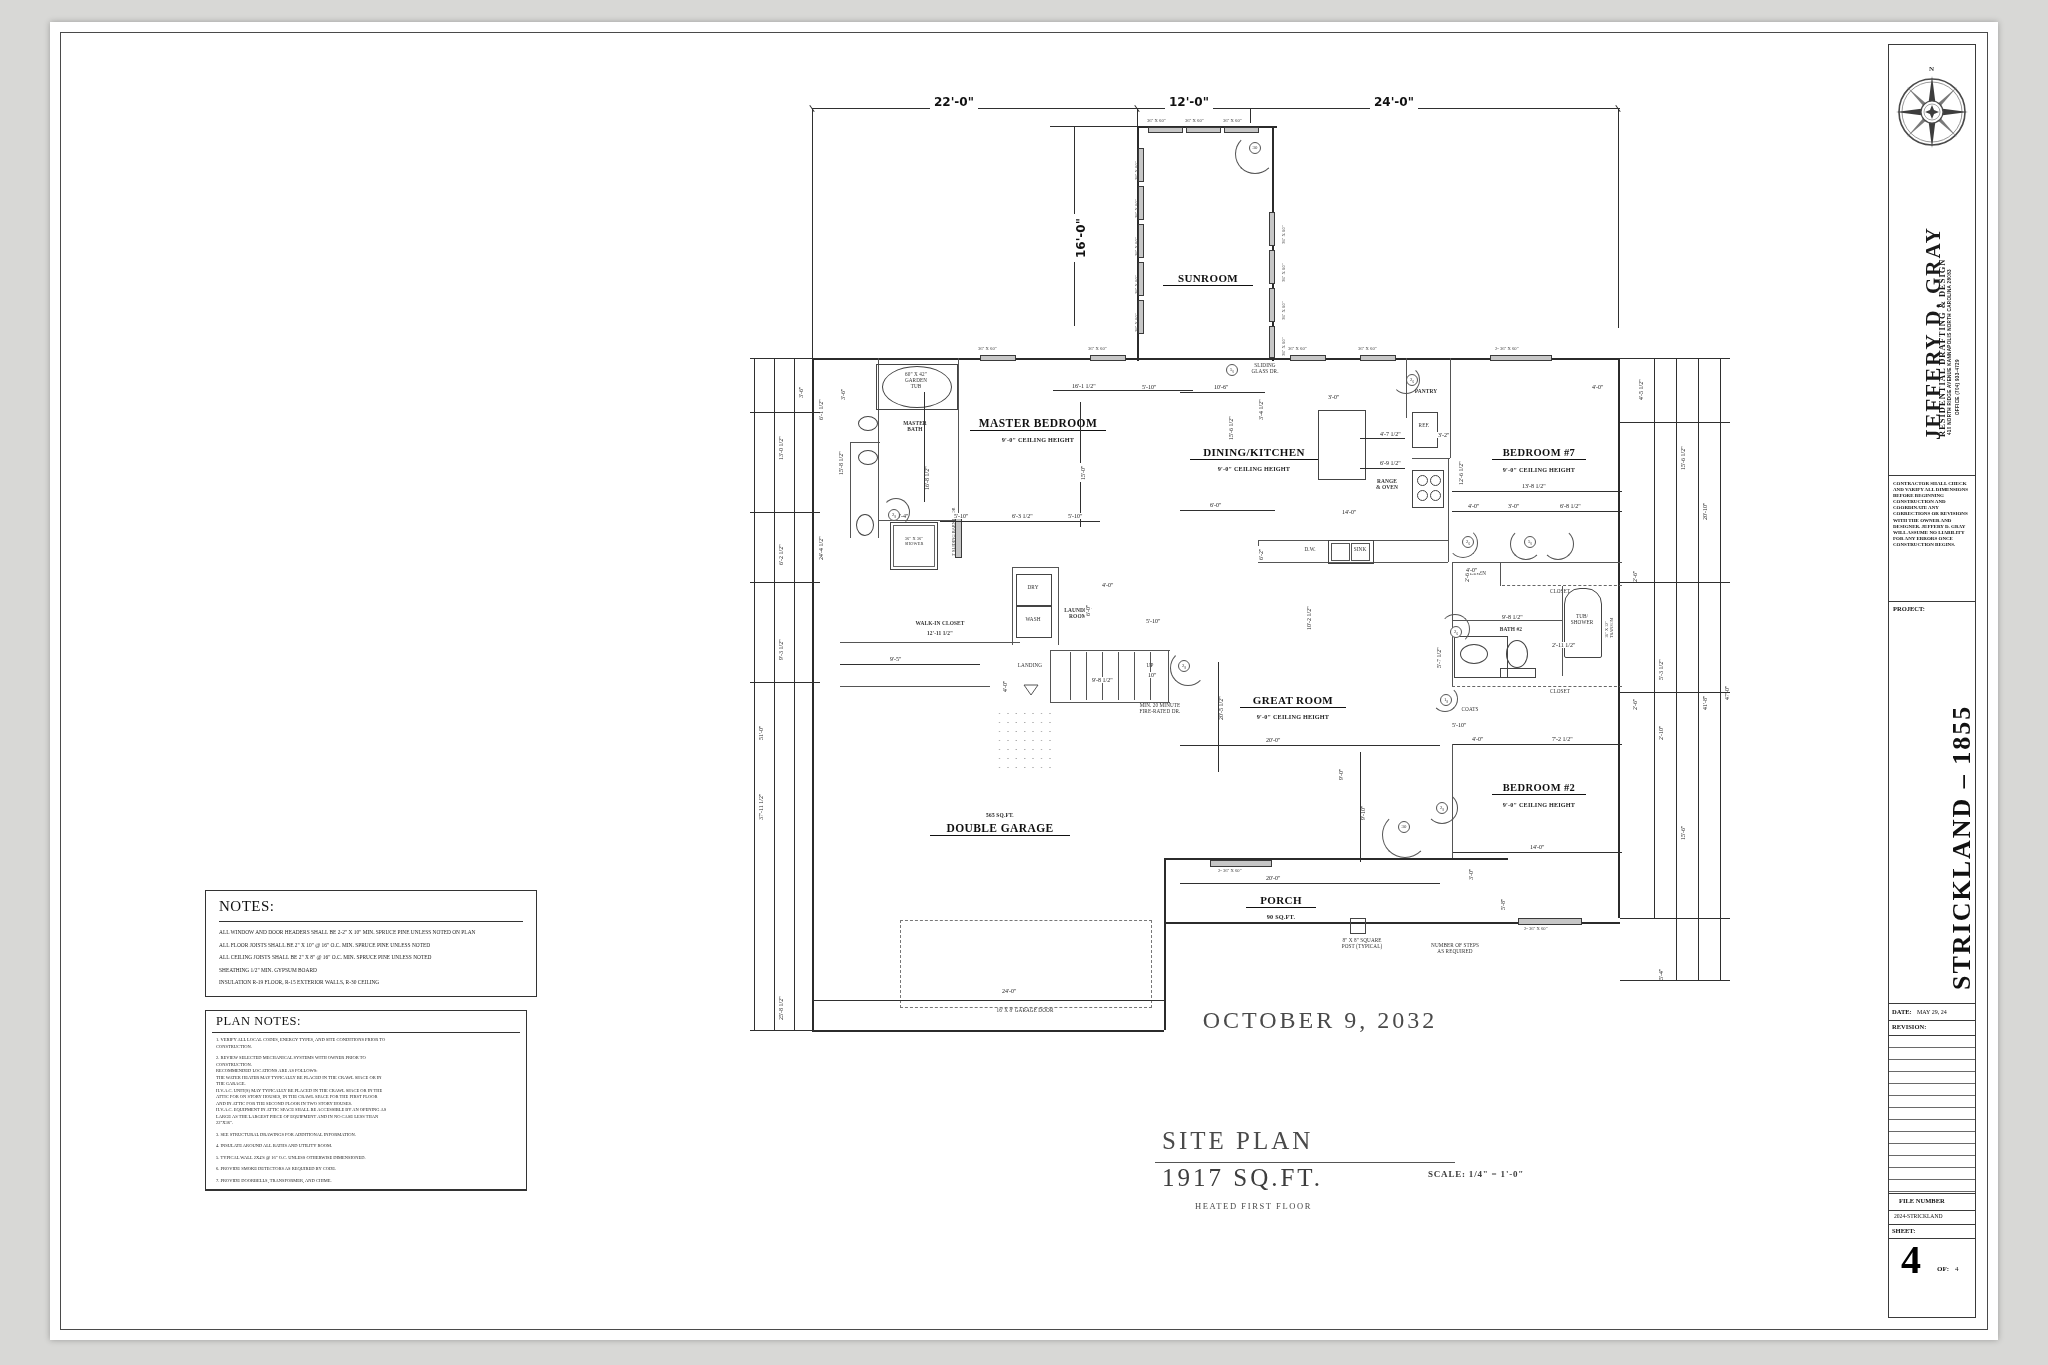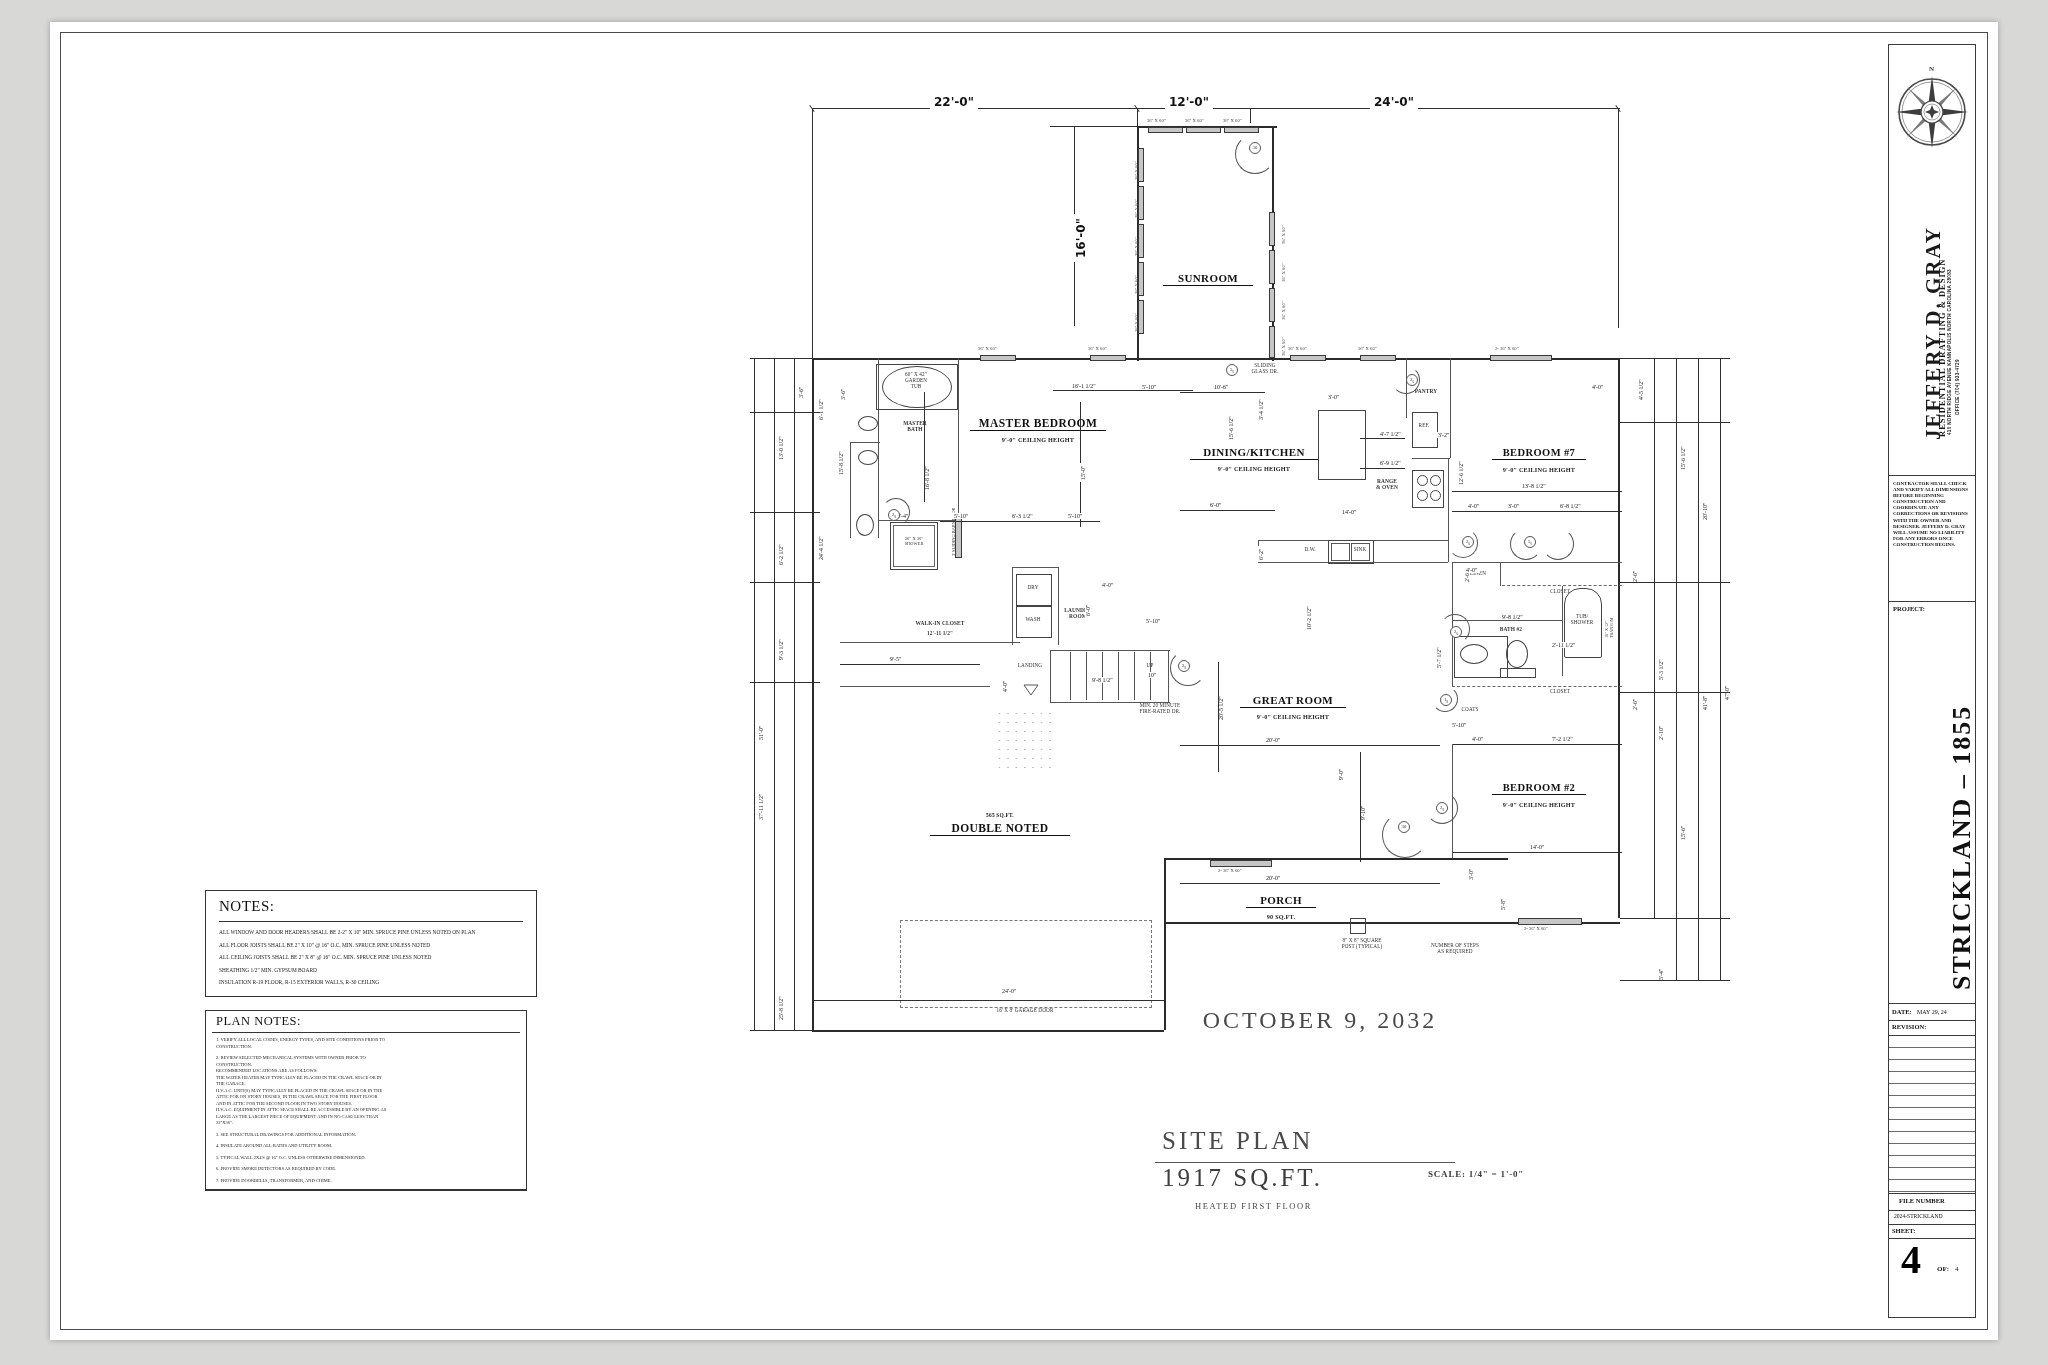--- a/index.html
+++ b/index.html
@@ -318,21 +318,21 @@
     </div>
     <div class="dim" style="left:1040px;top:655px;">9'-8 1/2"</div>
     <div class="dim" style="left:1096px;top:650px;">10"</div>
     <div class="dimv" style="left:952px;top:672px;">4'-0"</div>
     <div class="swing" style="left:1120px;top:628px;width:34px;height:34px;border-color:transparent;border-bottom-color:#555;border-left-color:#555;"></div>
     <div class="dnum" style="left:1128px;top:638px;">2<sub style="font-size:3.2px;">8</sub></div>
     <div class="tagn" style="left:1060px;top:680px;width:100px;white-space:pre-line;line-height:1.2;">MIN. 20 MINUTE
 FIRE-RATED DR.</div>
 
     <div class="roomsub" style="left:880px;top:790px;width:140px;font-size:5.4px;">565 SQ.FT.</div>
-    <div class="roomname" style="left:880px;top:800px;width:140px;font-size:11.5px;">DOUBLE NOTED</div>
+    <div class="roomname" style="left:880px;top:800px;width:140px;font-size:11.5px;">DOUBLE GARAGE</div>
 
     <div class="abs" style="left:850px;top:898px;width:250px;height:86px;border:1px dashed #777;"></div>
     <div class="tagn" style="left:880px;top:985px;width:190px;">16' X 8' GARAGE DOOR</div>
     <div class="dim" style="left:950px;top:966px;">24'-0"</div>
     <div class="h" style="left:762px;top:978px;width:352px;"></div>
 
     <div class="abs" style="left:948px;top:688px;width:120px;height:80px;">
       <div style="font-family:'Liberation Mono',monospace;font-size:5px;color:#555;line-height:9px;letter-spacing:1.2px;">
         - - - - - - -<br>- - - - - - -<br>- - - - - - -<br>- - - - - - -<br>- - - - - - -<br>- - - - - - -<br>- - - - - - -
       </div>

